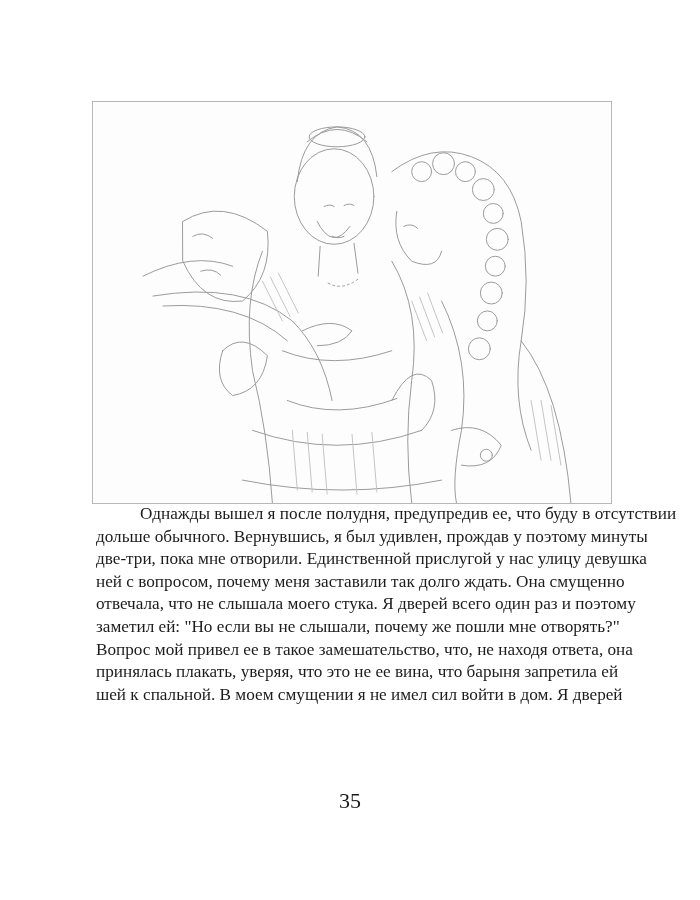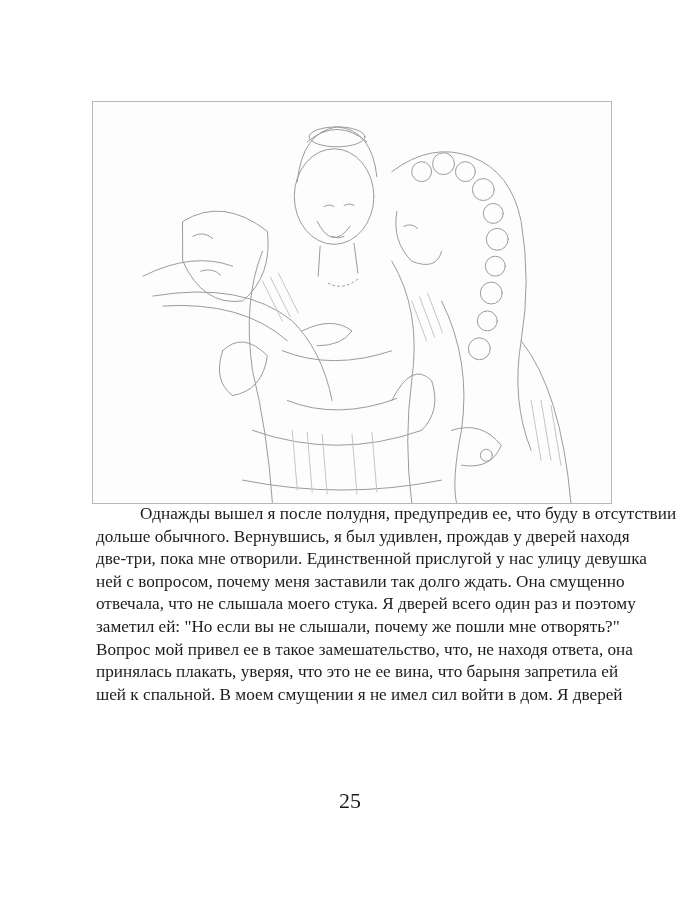--- a/index.html
+++ b/index.html
@@ -98,23 +98,23 @@
           <path d="M230 334 l5 60"></path>
         <path d="M260 334 l5 60"></path>
           <path d="M280 332 l5 60"></path>
       </g>
     </g>
   </svg>
 </div>
 
 <div class="text-block">
   <span class="line first"><span class="t">Однажды вышел я после полудня, предупредив ее, что буду в отсутствии</span></span>
-  <span class="line"><span class="t">дольше обычного. Вернувшись,  я был удивлен,  прождав у дверей находя</span></span>
+  <span class="line"><span class="t">дольше обычного. Вернувшись,  я был удивлен,  прождав у поэтому минуты</span></span>
   <span class="line"><span class="t">две-три, пока мне отворили. Единственной прислугой у нас улицу девушка</span></span>
   <span class="line"><span class="t">ней с вопросом, почему меня заставили так долго ждать. Она смущенно</span></span>
   <span class="line"><span class="t">отвечала, что не слышала моего стука. Я дверей всего один раз и поэтому</span></span>
   <span class="line"><span class="t">заметил ей: "Но если вы не слышали, почему же пошли мне отворять?"</span></span>
   <span class="line"><span class="t">Вопрос мой привел ее в такое замешательство, что, не находя ответа, она</span></span>
   <span class="line"><span class="t">принялась плакать, уверяя, что это не ее вина, что барыня запретила ей</span></span>
   <span class="line"><span class="t">шей к спальной.  В моем смущении я не имел сил войти в дом. Я дверей</span></span>
 </div>
 
-<div class="page-number">25</div>
+<div class="page-number">35</div>
 
 </body></html>

